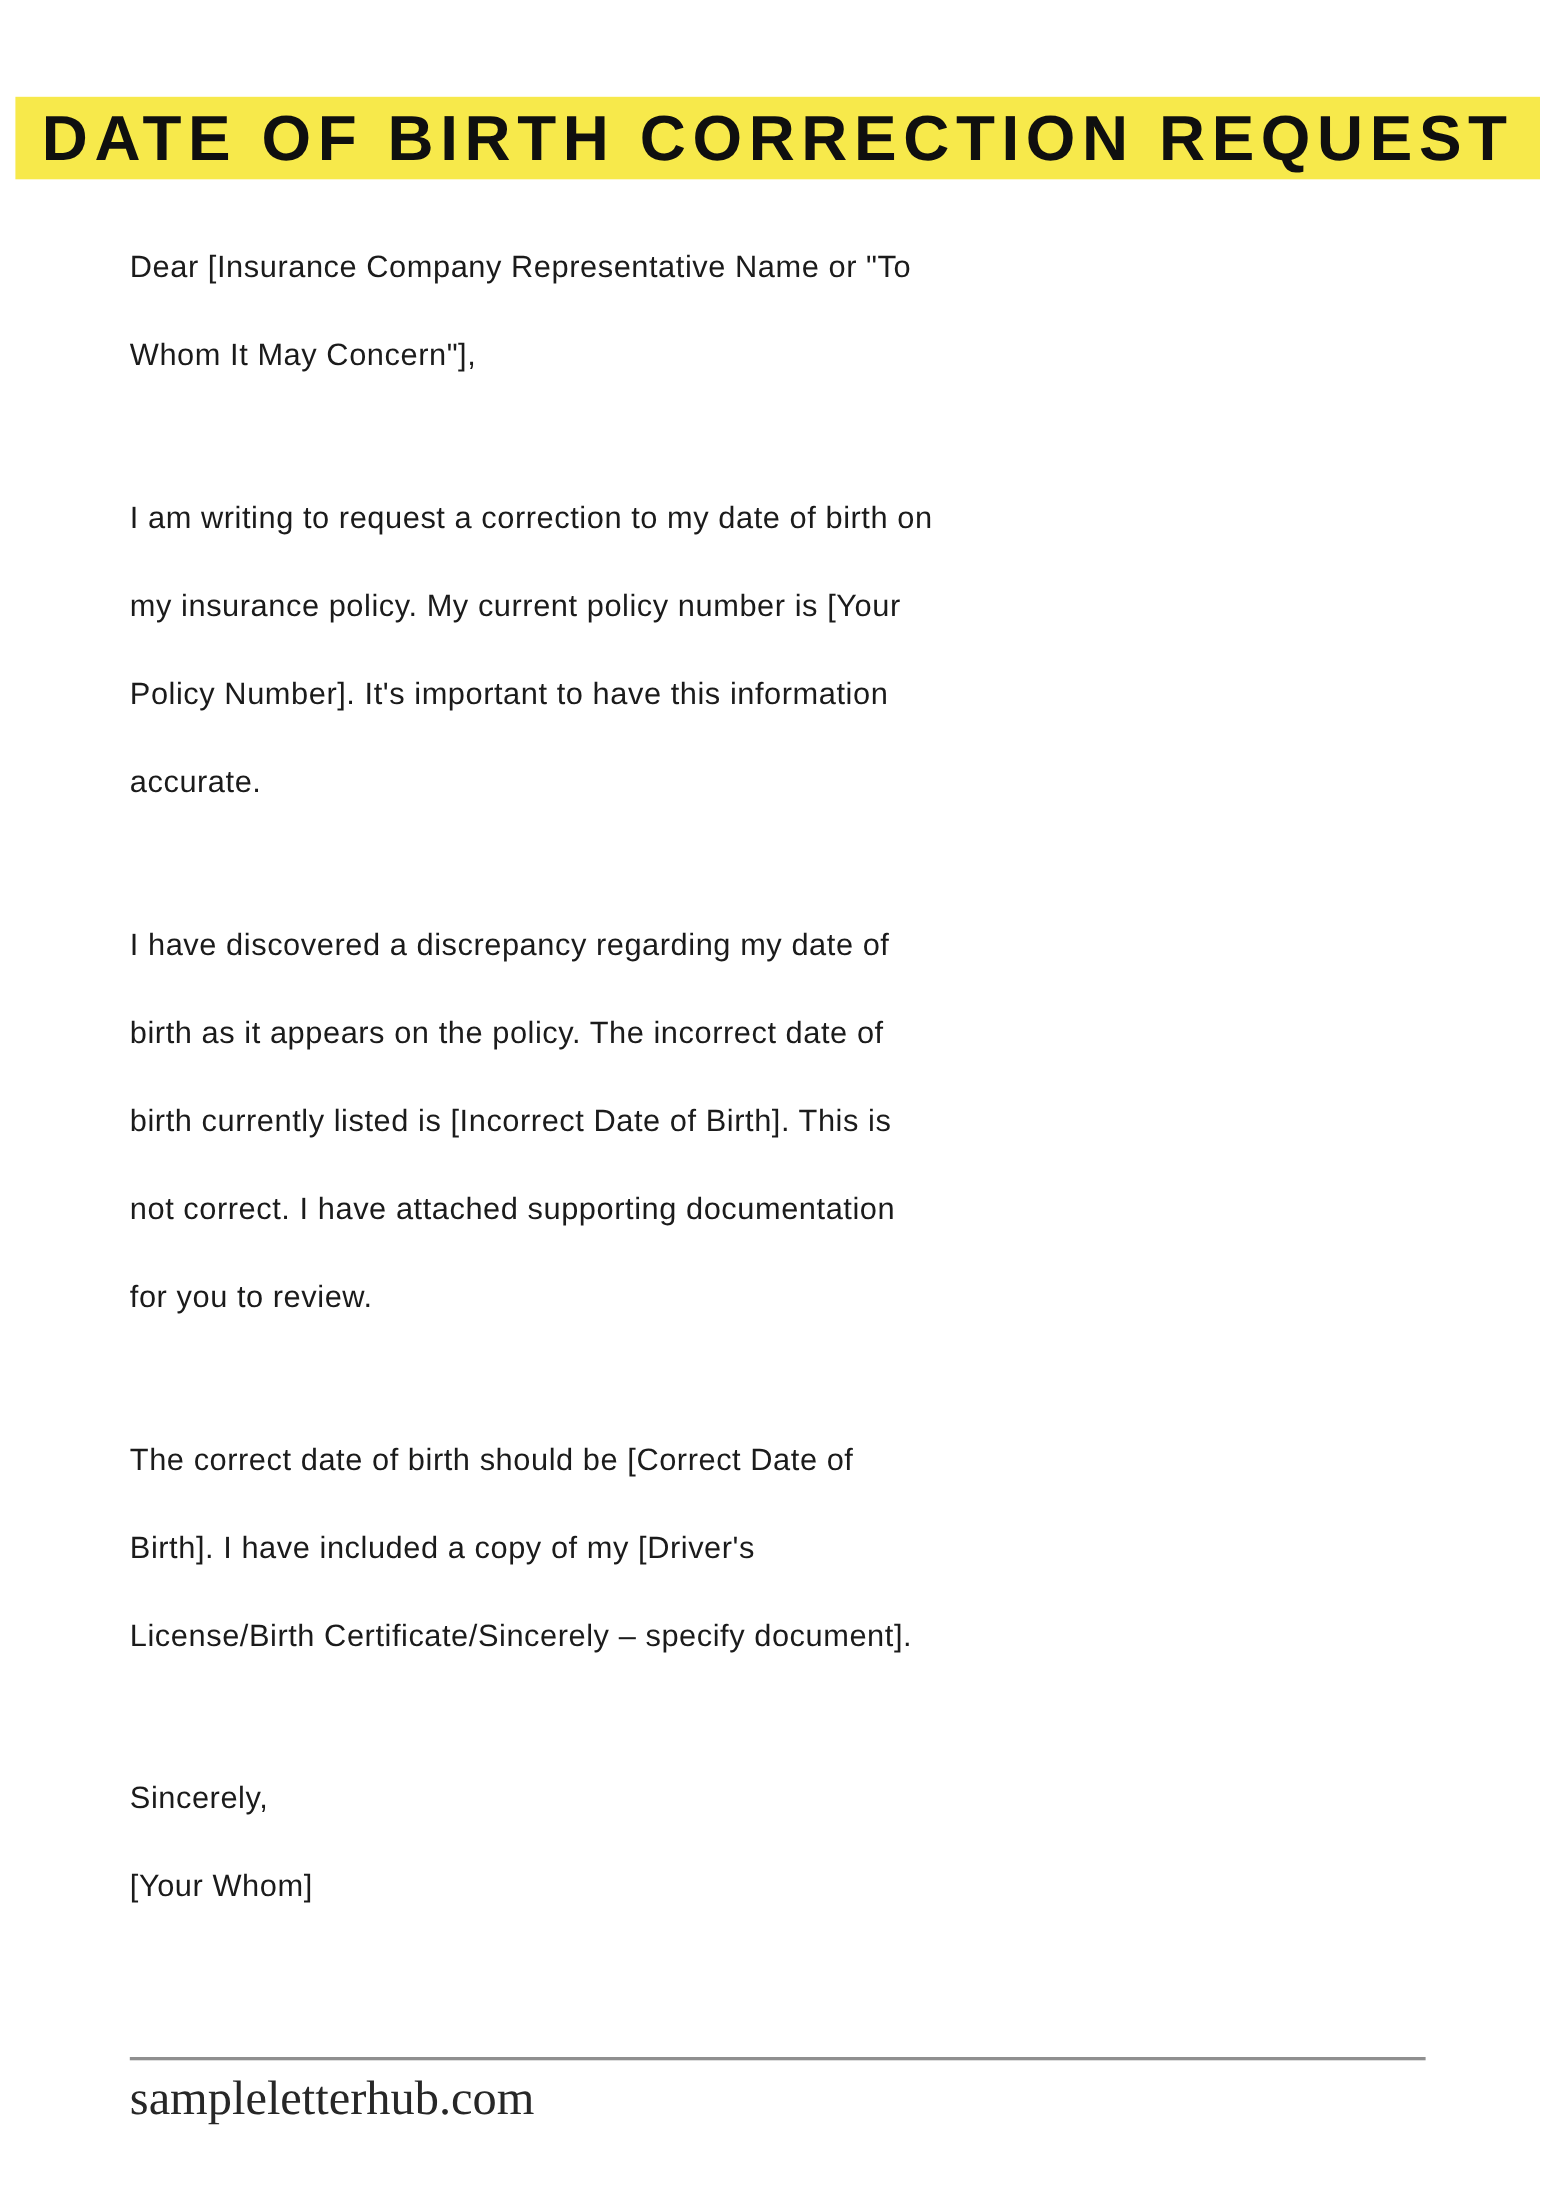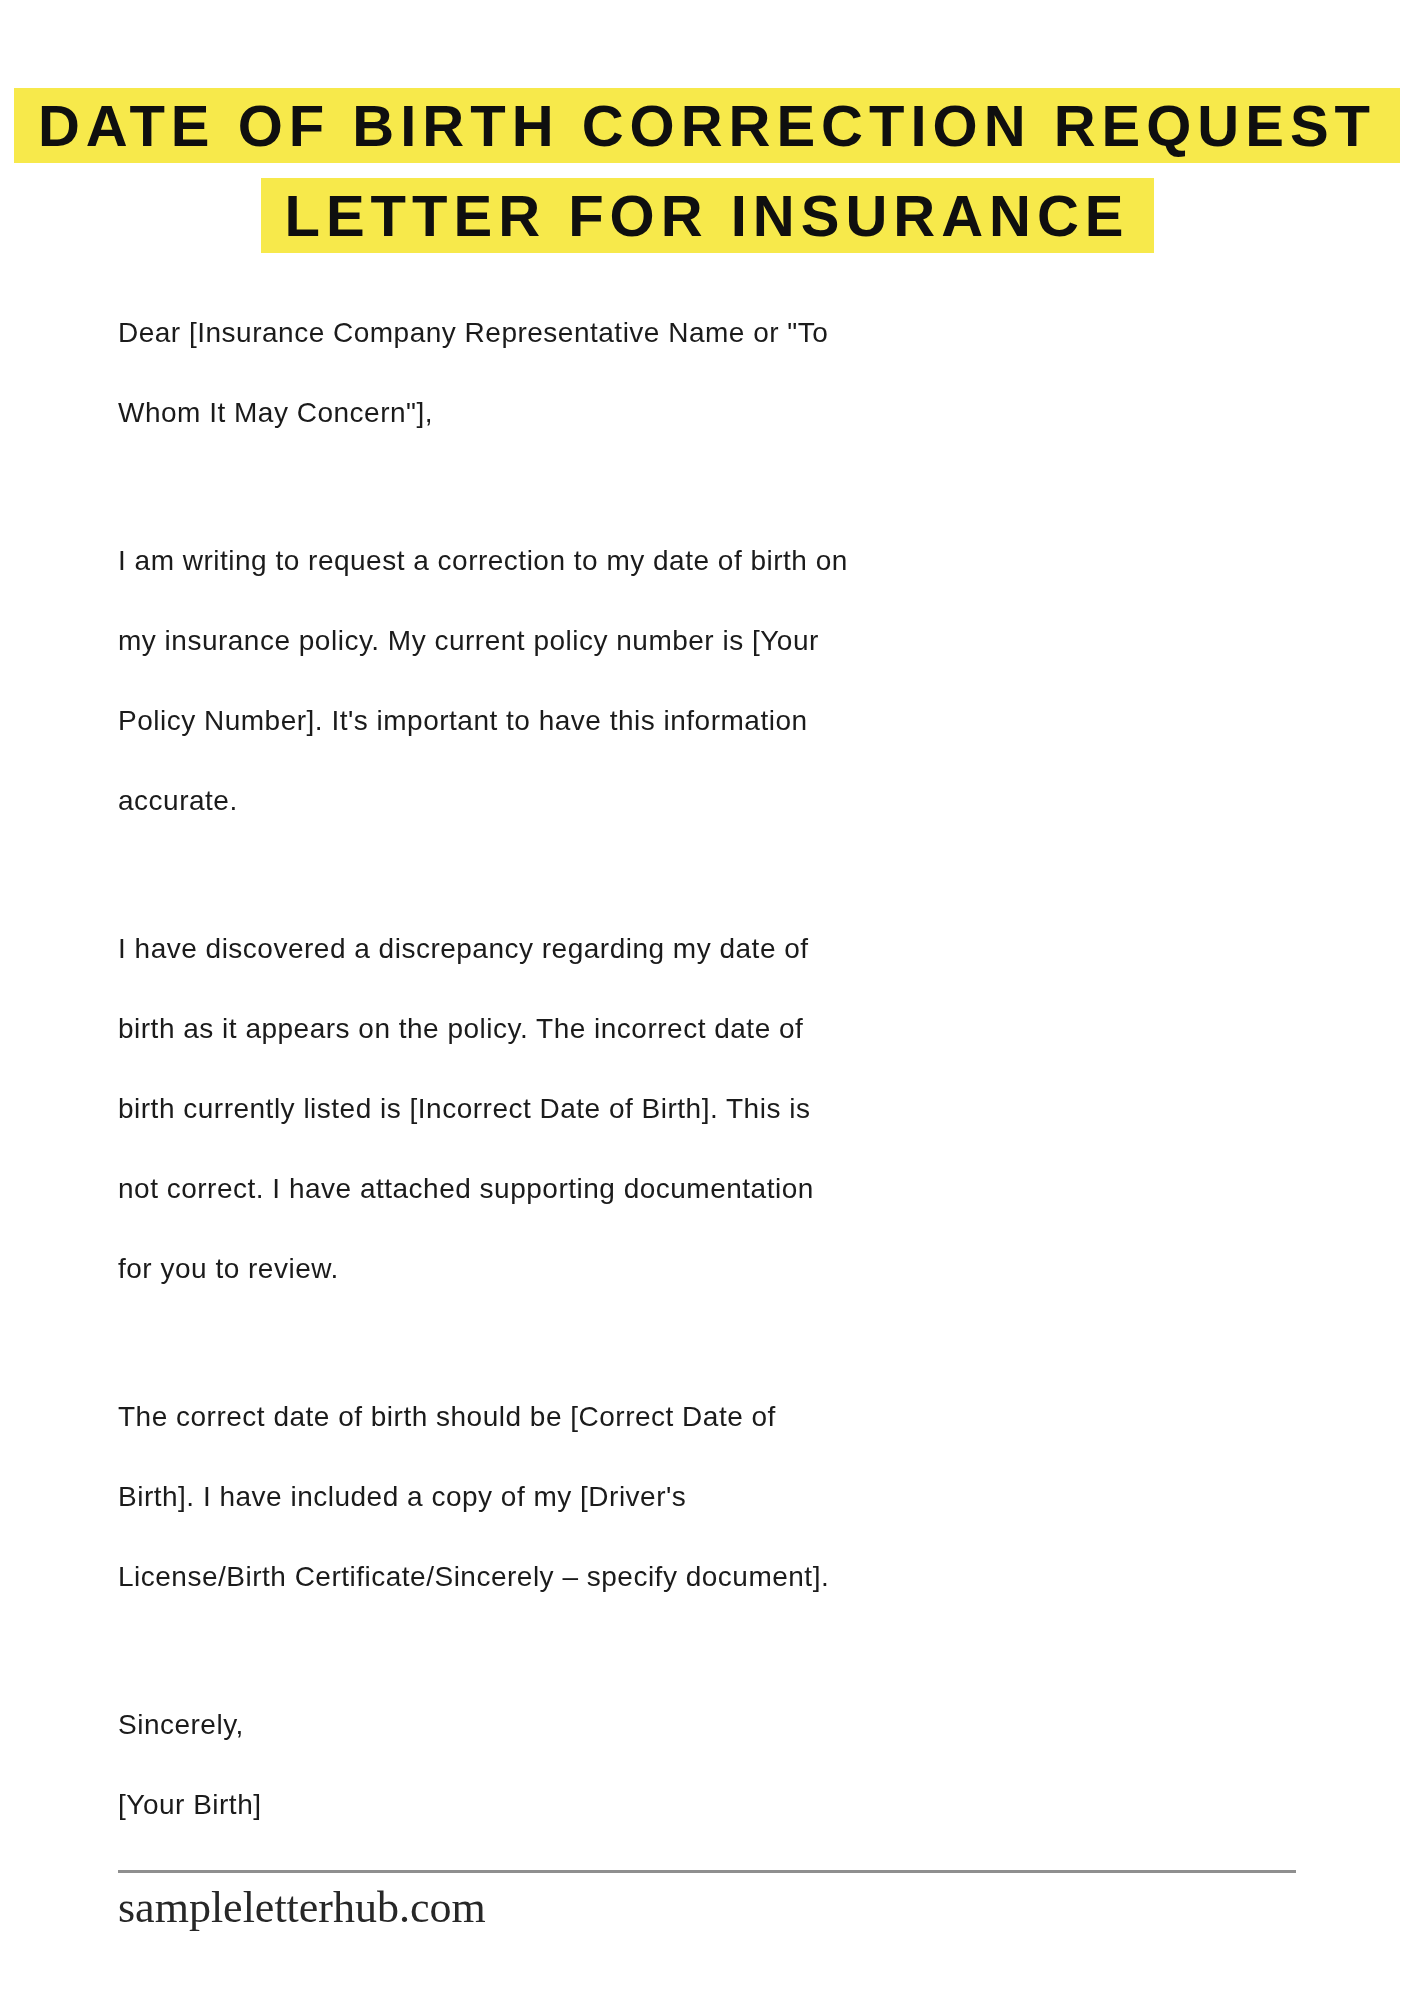--- a/index.html
+++ b/index.html
@@ -67,40 +67,39 @@
     color: #272727;
   }
 </style>
 </head>
 <body>
 
 <div class="page">
 
   <header class="title">
     <span class="hl">DATE OF BIRTH CORRECTION REQUEST</span>
-    <span class="hl hl2">LETTER FOR INSURANCE</span>
   </header>
 
   <main class="body">
     <p>Dear [Insurance Company Representative Name or "To
 Whom It May Concern"],</p>
     <p>I am writing to request a correction to my date of birth on
 my insurance policy. My current policy number is [Your
 Policy Number]. It's important to have this information
 accurate.</p>
     <p>I have discovered a discrepancy regarding my date of
 birth as it appears on the policy. The incorrect date of
 birth currently listed is [Incorrect Date of Birth]. This is
 not correct. I have attached supporting documentation
 for you to review.</p>
     <p>The correct date of birth should be [Correct Date of
 Birth]. I have included a copy of my [Driver's
 License/Birth Certificate/Sincerely – specify document].</p>
     <p>Sincerely,
-[Your Birth]</p>
+[Your Whom]</p>
   </main>
 
   <footer class="footer">
     <div class="rule"></div>
     <div class="site">sampleletterhub.com</div>
   </footer>
 
 </div>
 
 </body></html>

